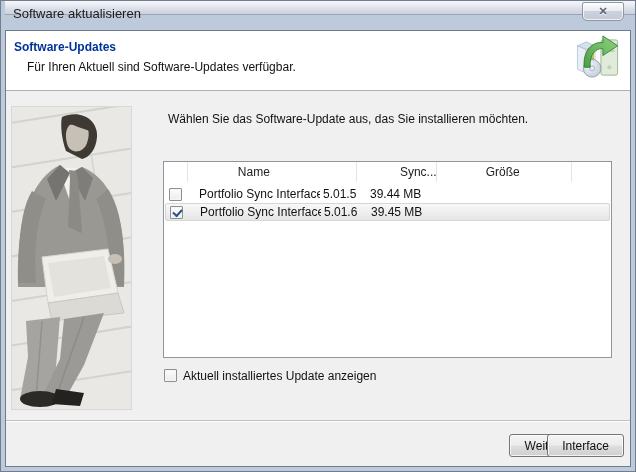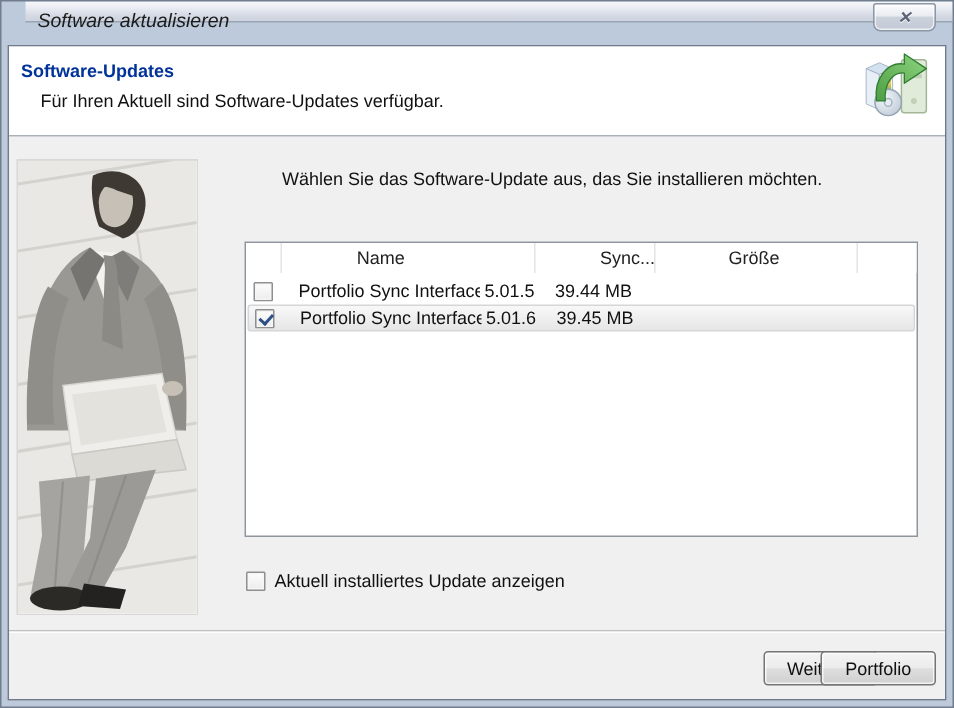--- a/index.html
+++ b/index.html
@@ -1,40 +1,40 @@
 <!DOCTYPE html>
 <html><head>
 <meta charset="utf-8">
 <style>
   html,body{margin:0;padding:0;background:#fff;font-family:"Liberation Sans",sans-serif;}
   *{box-sizing:border-box;}
   .window{position:relative;width:636px;height:472px;border:1px solid #717c8c;background:#bccadb;overflow:hidden;}
   
-  .titlebar{position:absolute;top:0;left:16px;right:0;height:14px;
+  .titlebar{position:absolute;top:0;left:4px;right:0;height:14px;
     background:linear-gradient(#f7f8fb 0%,#e6e9f0 40%,#d5dae4 70%,#cdd3df 100%);
-    border-bottom:1px solid #9aa4b2;font-style:italic;}
+    border-bottom:1px solid #9aa4b2;}
   .title-text{position:absolute;left:8px;top:5px;font-size:13px;color:#1b1b1b;}
   .close-btn{position:absolute;top:1px;right:11px;width:42px;height:19px;
     background:linear-gradient(#fdfdfe,#e8ebf0 45%,#ccd2dc 50%,#c3cad6);
     border:1px solid #8d97a6;border-radius:2px 2px 5px 5px;
     display:flex;align-items:center;justify-content:center;
     color:#5b6576;font-size:11px;font-weight:bold;cursor:default;
     text-shadow:0 1px 0 #fff;box-shadow:inset 0 0 0 1px rgba(255,255,255,.7);}
   
   .content{position:absolute;top:29px;left:4px;right:4px;bottom:4px;
     border:1px solid #6f7b8a;background:#f0f0f0;}
   .banner{position:absolute;top:0;left:0;right:0;height:60px;background:#fff;
     border-bottom:1px solid #aab0b8;}
   .banner-title{position:absolute;left:8px;top:9px;font-size:12px;font-weight:bold;color:#003399;}
   .banner-subtitle{position:absolute;left:21px;top:29px;font-size:12px;color:#111;}
   .banner-icon{position:absolute;top:3px;left:568px;width:48px;height:47px;}
   
   .photo{position:absolute;left:6px;top:76px;width:119px;height:302px;box-shadow:0 0 0 1px #d8d8d8;}
   
-  .instruction{position:absolute;left:182px;top:81px;font-size:12px;color:#111;}
+  .instruction{position:absolute;left:162px;top:81px;font-size:12px;color:#111;}
   
   .listbox{position:absolute;left:157px;top:130px;width:449px;height:197px;background:#fff;
     border:1px solid #8e959e;}
   .lb-header{display:flex;height:20px;align-items:center;font-size:12px;color:#222;background:#fff;gap:39px;}
   .lb-header .hc{height:100%;display:flex;align-items:center;border-right:1px solid #e3e4e6;}
   .hc-check{width:24px;}
   .hc-name{width:131px;padding-left:11px;}
   .hc-version{width:41px;padding-left:4px;overflow:hidden;white-space:nowrap;}
   .hc-size{width:97px;padding-left:10px;}
   .hc-rest{flex:1;border-right:none!important;}
@@ -44,21 +44,21 @@
   .rc{overflow:hidden;white-space:nowrap;}
   .rc-check{width:24px;display:flex;justify-content:flex-start;padding-left:4px;}
   .rc-name{width:131px;padding-left:10px;}
   .rc-version{width:41px;padding-left:3px;}
   .rc-size{width:97px;padding-left:9px;}
   
   .cb{position:relative;width:13px;height:13px;border:1px solid #8e8f8f;border-radius:1px;
     background:linear-gradient(#fdfdfd,#ececec);box-shadow:inset 0 0 0 1px #f5f5f5;}
   .cb.checked::after{content:"";position:absolute;left:2px;top:2px;width:7px;height:4px;
     border-left:2px solid #2b4f87;border-bottom:2px solid #2b4f87;transform:rotate(-48deg);}
-  .option-row{position:absolute;left:158px;top:349px;display:flex;align-items:flex-end;gap:6px;}
+  .option-row{position:absolute;left:158px;top:338px;display:flex;align-items:flex-start;gap:6px;}
   .option-label{font-size:12px;color:#111;}
   
   .footer-sep{position:absolute;left:0;right:0;top:389px;height:2px;
     border-top:1px solid #bfbfbf;border-bottom:1px solid #fdfdfd;}
   .btn{position:absolute;top:403px;height:23px;font-size:12px;color:#111;
     background:linear-gradient(#f4f4f4,#ececec 48%,#dedede 52%,#cfcfcf);
     border:1px solid #757575;border-radius:3px;display:flex;align-items:center;justify-content:center;
     box-shadow:inset 0 0 0 1px rgba(255,255,255,.75);cursor:default;}
   .btn-back{left:373px;width:71px;}
   .btn-next{left:455px;width:76px;margin-left:48px;}
@@ -180,16 +180,16 @@
     </div>
 
     <div class="option-row">
       <div class="cb"></div>
       <span class="option-label">Aktuell installiertes Update anzeigen</span>
     </div>
 
     <div class="footer-sep"></div>
 
     <div class="btn btn-next">Weiter &gt;</div>
-    <div class="btn btn-cancel">Portfolio</div>
+    <div class="btn btn-cancel">Interface</div>
 
   </div>
 </div>
 
 </body></html>

